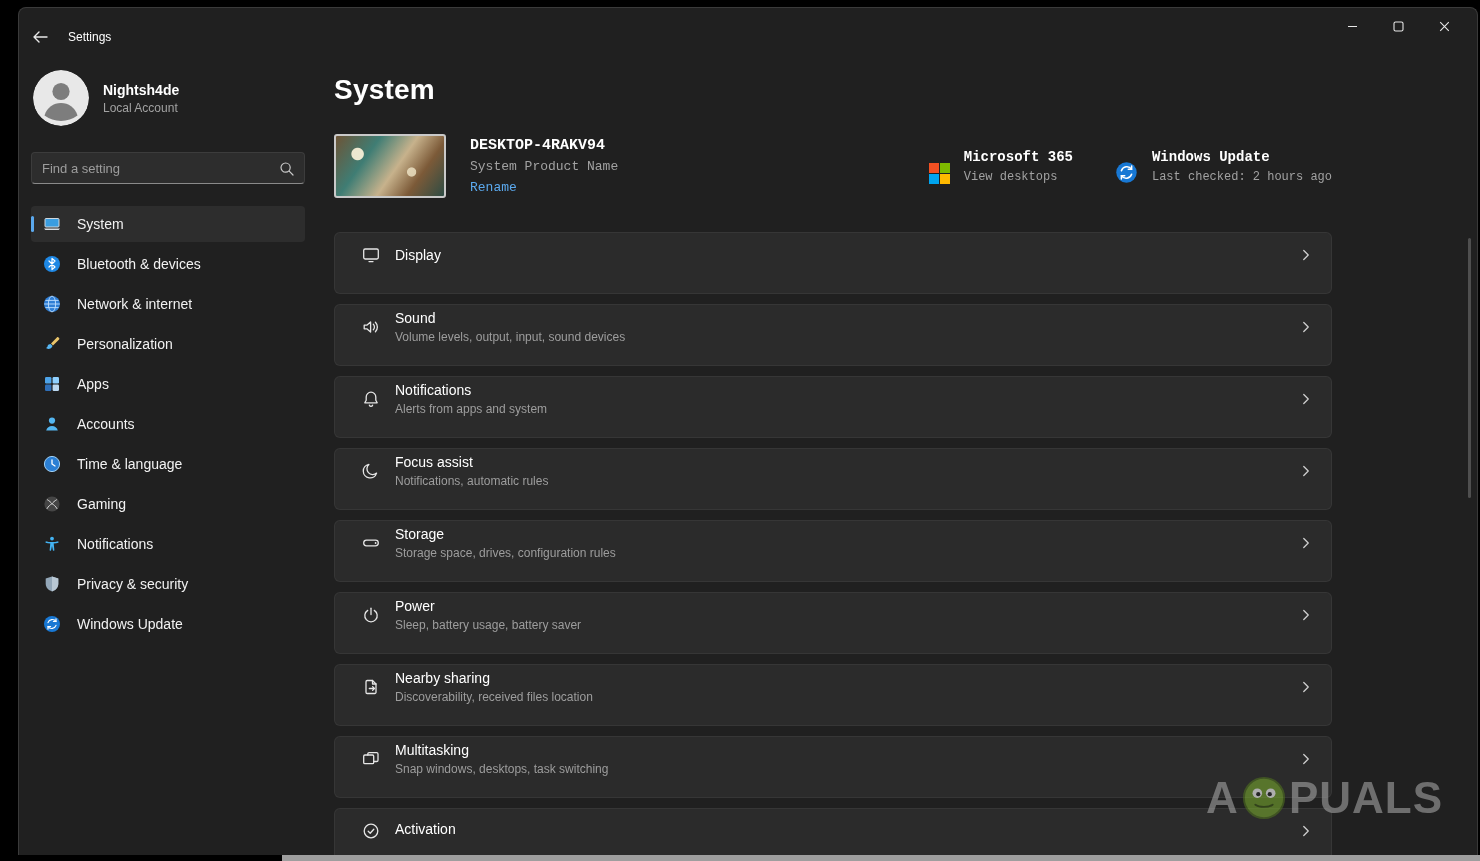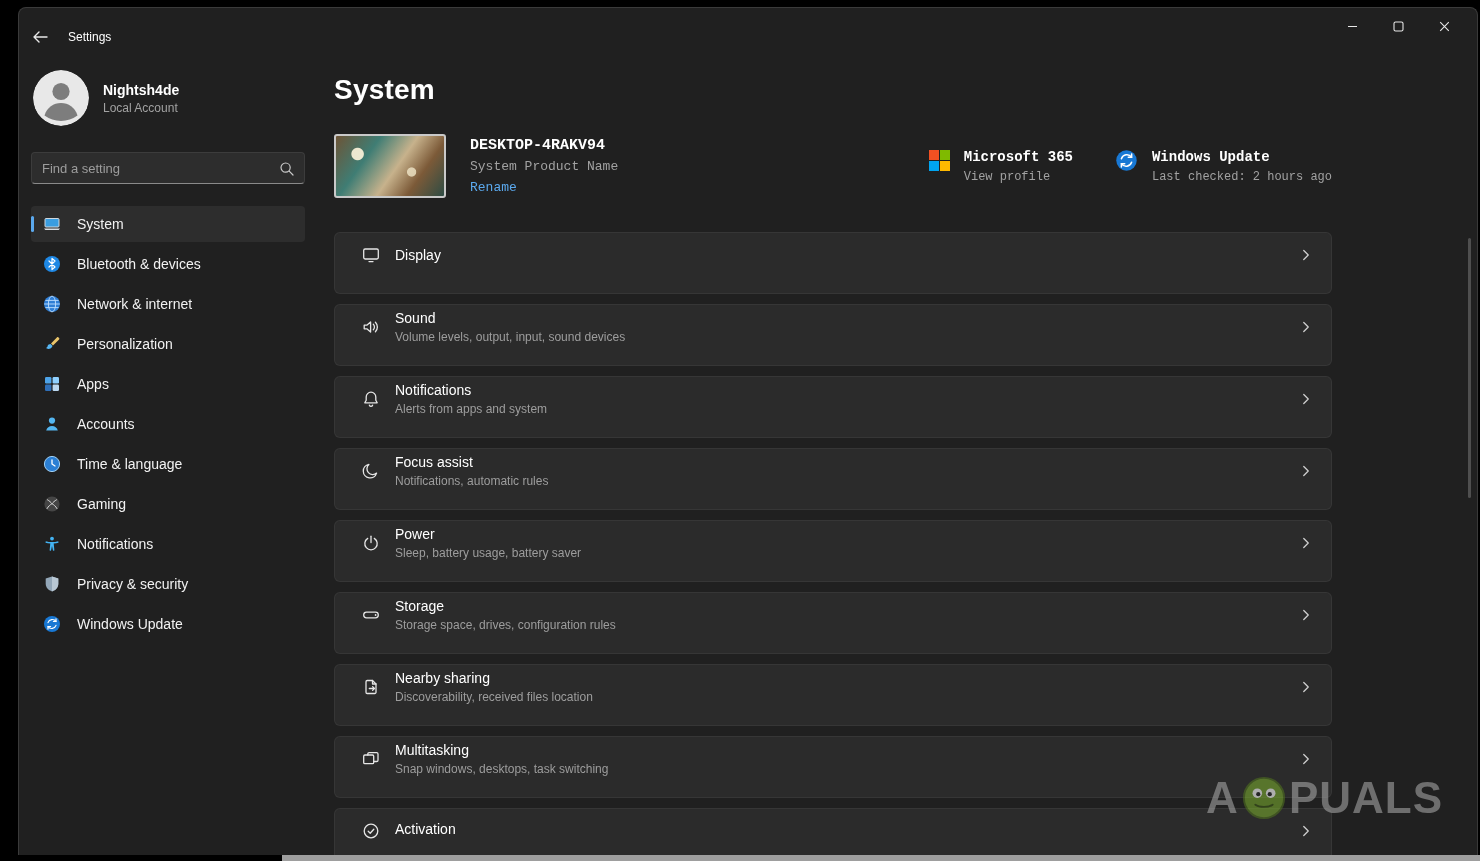--- a/index.html
+++ b/index.html
@@ -47,21 +47,21 @@
   .thumb{width:112px;height:64px;border:2px solid #c9c9c9;border-radius:3px;flex-shrink:0;
     background:
       radial-gradient(circle at 20% 30%, rgba(255,245,220,.9) 0 6%, transparent 7%),
       radial-gradient(circle at 70% 60%, rgba(240,230,200,.8) 0 5%, transparent 6%),
       linear-gradient(125deg,#6d5436 0%,#3f7d74 30%,#c7b28c 55%,#7c5a38 75%,#2e4c44 100%);}
   .device-info{margin-left:24px;flex:1;min-width:0;}
   .device-name{font-size:15px;font-weight:bold;}
   .device-product{font-size:13px;color:var(--text_secondary);margin-top:5px;}
   .rename{font-size:13px;color:var(--accent);margin-top:6px;display:inline-block;cursor:pointer;}
   .header-cards{display:flex;align-items:flex-start;gap:42px;margin-left:auto;}
-  .hcard{display:flex;align-items:flex-start;gap:14px;cursor:pointer;}
+  .hcard{display:flex;align-items:flex-end;gap:14px;cursor:pointer;}
   .hcard-title{font-size:14px;font-weight:bold;line-height:18px;}
   .hcard-sub{font-size:12px;color:var(--text_secondary);margin-top:4px;}
 
   .rows{margin-top:34px;display:flex;flex-direction:column;gap:10px;}
   .srow{height:62px;background:var(--card);border:1px solid rgba(255,255,255,.055);border-radius:6px;
     display:flex;align-items:center;padding:0 16px 16px 12px;cursor:pointer;flex-shrink:0;}
   .ric{width:48px;display:flex;justify-content:center;flex-shrink:0;}
   .row-text{flex:1;min-width:0;}
   .row-title{font-size:14px;}
   .row-sub{font-size:12px;color:#9d9d9d;margin-top:4px;}
@@ -279,21 +279,21 @@
             <span style="display:flex;margin-top:2px;">
               <svg width="21" height="21" viewBox="0 0 21 21">
                   <rect width="10" height="10" fill="#f25022"></rect>
                   <rect x="11" width="10" height="10" fill="#7fba00"></rect>
                   <rect y="11" width="10" height="10" fill="#00a4ef"></rect>
                   <rect x="11" y="11" width="10" height="10" fill="#ffb900"></rect>
                 </svg>
             </span>
             <div>
               <div class="hcard-title">Microsoft 365</div>
-              <div class="hcard-sub">View profile</div>
+              <div class="hcard-sub">View desktops</div>
             </div>
           </div>
           <div class="hcard">
             <span style="display:flex;margin-top:1px;">
               <svg width="23" height="23" viewBox="0 0 18 18">
                   <circle cx="9" cy="9" r="8" fill="#1878d4"></circle>
                   <g stroke="#fff" stroke-width="1.2" fill="none" stroke-linecap="round" stroke-linejoin="round">
                     <path d="M13 6.5A4.5 4.5 0 0 0 5 7.6"></path>
                     <path d="M13 6.5V3.9M13 6.5h-2.6"></path>
                     <path d="M5 11.5a4.5 4.5 0 0 0 8-1.1"></path>
@@ -378,45 +378,45 @@
           <span class="chev">
               <svg width="18" height="18" viewBox="0 0 20 20">
                 <path d="M7.5 5l5 5-5 5" stroke="#cfcfcf" stroke-width="1.4" fill="none" stroke-linecap="round" stroke-linejoin="round"></path>
               </svg>
             </span>
         </div>
 
         <div class="srow">
           <span class="ric">
             <svg width="20" height="20" viewBox="0 0 20 20" class="stroke-ic">
+                <rect x="2.7" y="7.2" width="14.6" height="5.6" rx="2.8"></rect>
+                <circle cx="14.6" cy="10" r="0.9" fill="#e6e6e6" stroke="none"></circle>
+              </svg>
+          </span>
+          <div class="row-text">
+            <div class="row-title">Storage</div>
+            <div class="row-sub">Storage space, drives, configuration rules</div>
+          </div>
+          <span class="chev">
+              <svg width="18" height="18" viewBox="0 0 20 20">
+                <path d="M7.5 5l5 5-5 5" stroke="#cfcfcf" stroke-width="1.4" fill="none" stroke-linecap="round" stroke-linejoin="round"></path>
+              </svg>
+            </span>
+        </div>
+
+        <div class="srow">
+          <span class="ric">
+            <svg width="20" height="20" viewBox="0 0 20 20" class="stroke-ic">
                 <path d="M10 3.2v6.3"></path>
                 <path d="M6.7 5.4a6.2 6.2 0 1 0 6.6 0"></path>
               </svg>
           </span>
           <div class="row-text">
             <div class="row-title">Power</div>
             <div class="row-sub">Sleep, battery usage, battery saver</div>
-          </div>
-          <span class="chev">
-              <svg width="18" height="18" viewBox="0 0 20 20">
-                <path d="M7.5 5l5 5-5 5" stroke="#cfcfcf" stroke-width="1.4" fill="none" stroke-linecap="round" stroke-linejoin="round"></path>
-              </svg>
-            </span>
-        </div>
-
-        <div class="srow">
-          <span class="ric">
-            <svg width="20" height="20" viewBox="0 0 20 20" class="stroke-ic">
-                <rect x="2.7" y="7.2" width="14.6" height="5.6" rx="2.8"></rect>
-                <circle cx="14.6" cy="10" r="0.9" fill="#e6e6e6" stroke="none"></circle>
-              </svg>
-          </span>
-          <div class="row-text">
-            <div class="row-title">Storage</div>
-            <div class="row-sub">Storage space, drives, configuration rules</div>
           </div>
           <span class="chev">
               <svg width="18" height="18" viewBox="0 0 20 20">
                 <path d="M7.5 5l5 5-5 5" stroke="#cfcfcf" stroke-width="1.4" fill="none" stroke-linecap="round" stroke-linejoin="round"></path>
               </svg>
             </span>
         </div>
 
         <div class="srow">
           <span class="ric">

